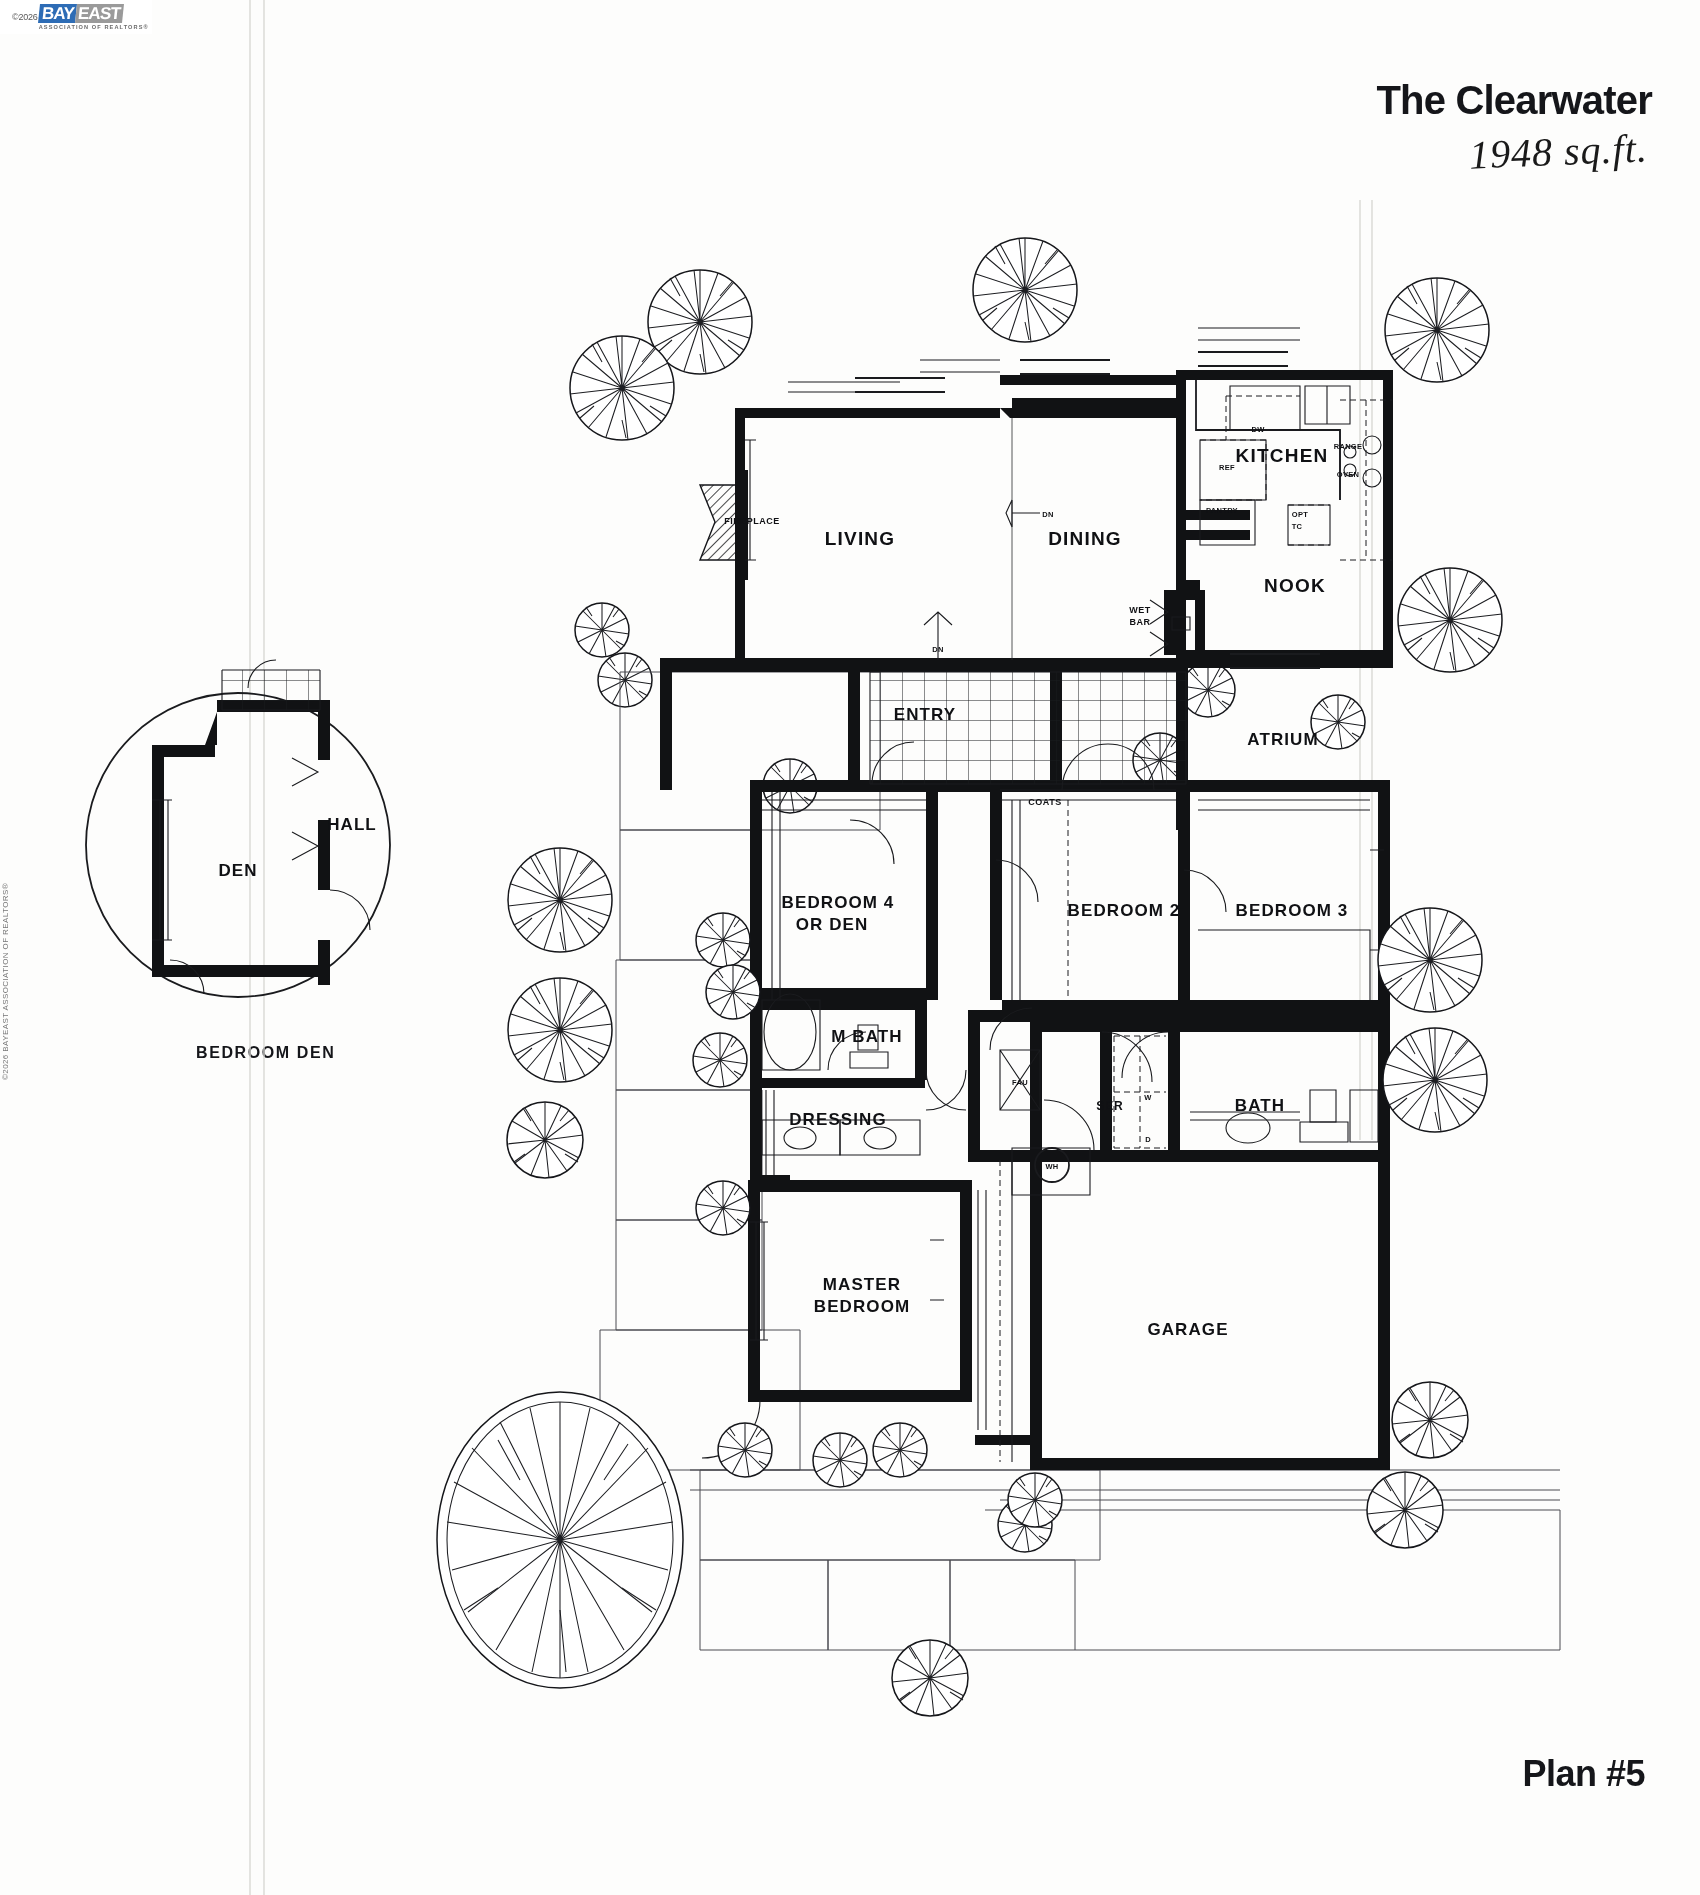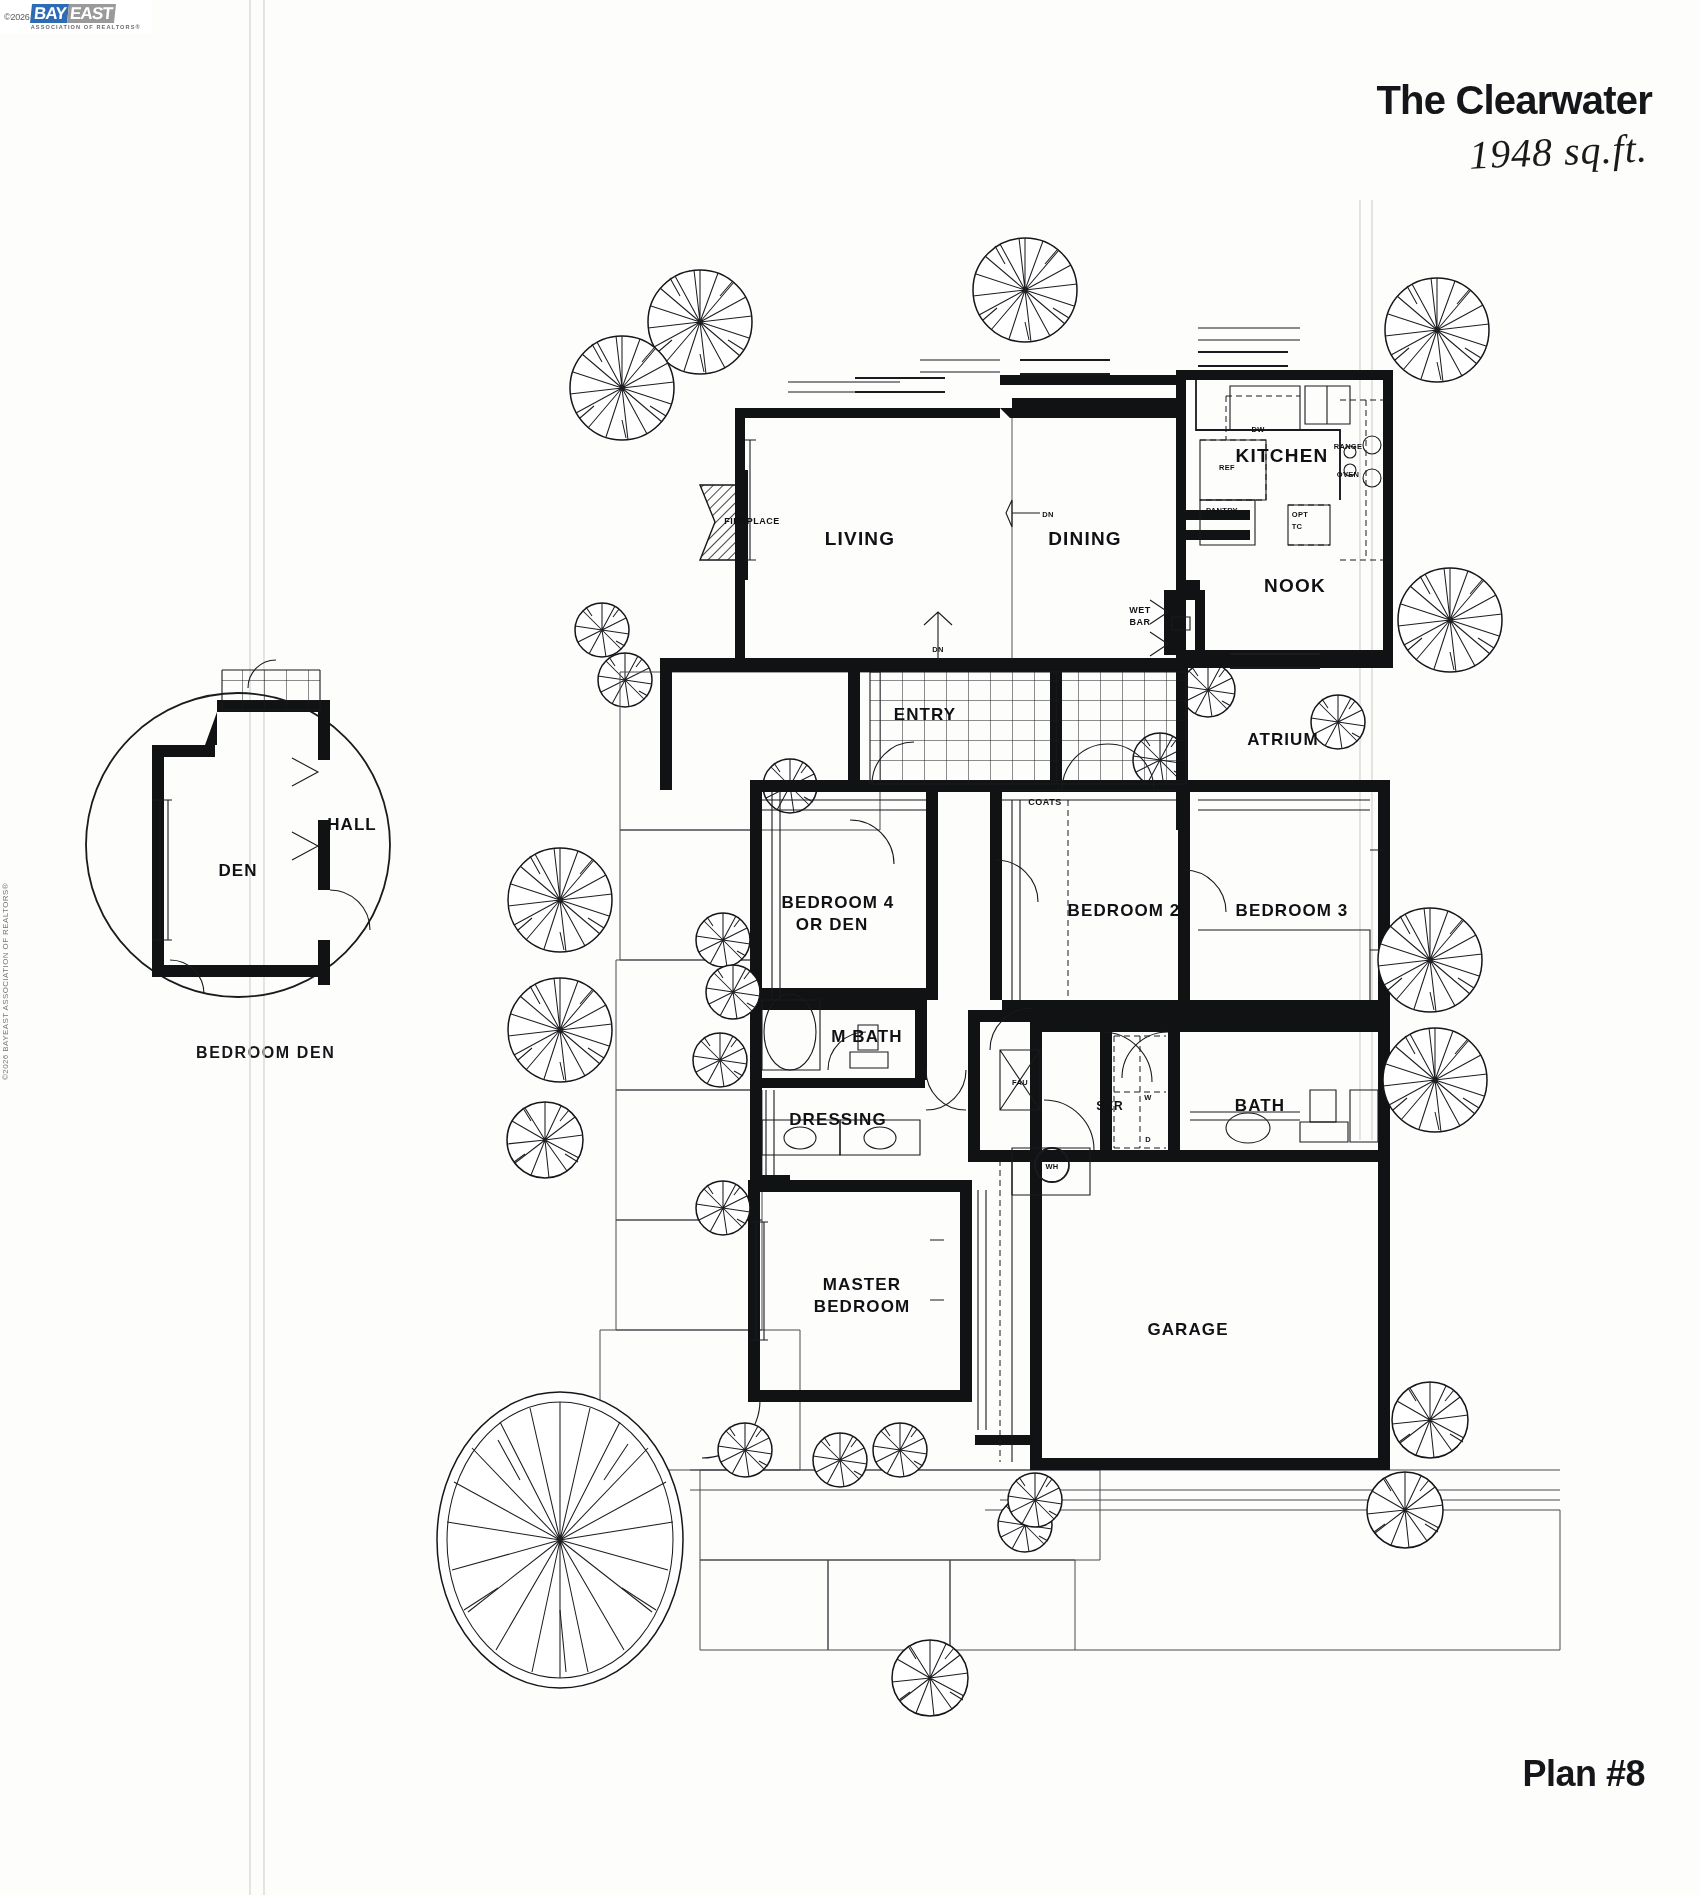--- a/index.html
+++ b/index.html
@@ -20,21 +20,21 @@
   
   #watermark {
     position: absolute;
     top: 0;
     left: 0;
     width: 152px;
     height: 34px;
     background: #ffffff;
     display: flex;
     align-items: center;
-    padding-left: 4px;
+    padding-left: 12px;
     box-sizing: border-box;
     z-index: 40;
   }
   #wm-copy {
     font-size: 9px;
     color: #5a5a5a;
     letter-spacing: -0.2px;
     margin-right: 1px;
     font-family: "Liberation Sans", sans-serif;
   }
@@ -163,21 +163,21 @@
         <span class="wm-bay">BAY</span>
           <span class="wm-east">EAST</span>
       </span>
       <span id="wm-brand-sub">ASSOCIATION OF REALTORS®</span>
     </span>
   </div>
   <div id="side-copy">©2026 BAYEAST ASSOCIATION OF REALTORS®</div>
 
   <div id="plan-title">The Clearwater</div>
   <div id="plan-area">1948 sq.ft.</div>
-  <div id="plan-number">Plan #8</div>
+  <div id="plan-number">Plan #5</div>
   <div id="optional-caption">BEDROOM  DEN</div>
 
   <svg id="drawing" viewBox="0 0 1700 1895">
 
     <defs>
       <pattern id="hatch" width="7" height="7" patternTransform="rotate(45)" patternUnits="userSpaceOnUse">
         <line x1="0" y1="0" x2="0" y2="7" stroke="#16171a" stroke-width="1.6"></line>
       </pattern>
       <pattern id="grid" width="22" height="20" patternUnits="userSpaceOnUse">
         <path d="M0 0 H22 M0 0 V20" stroke="#1a1b1e" stroke-width="1" fill="none"></path>

